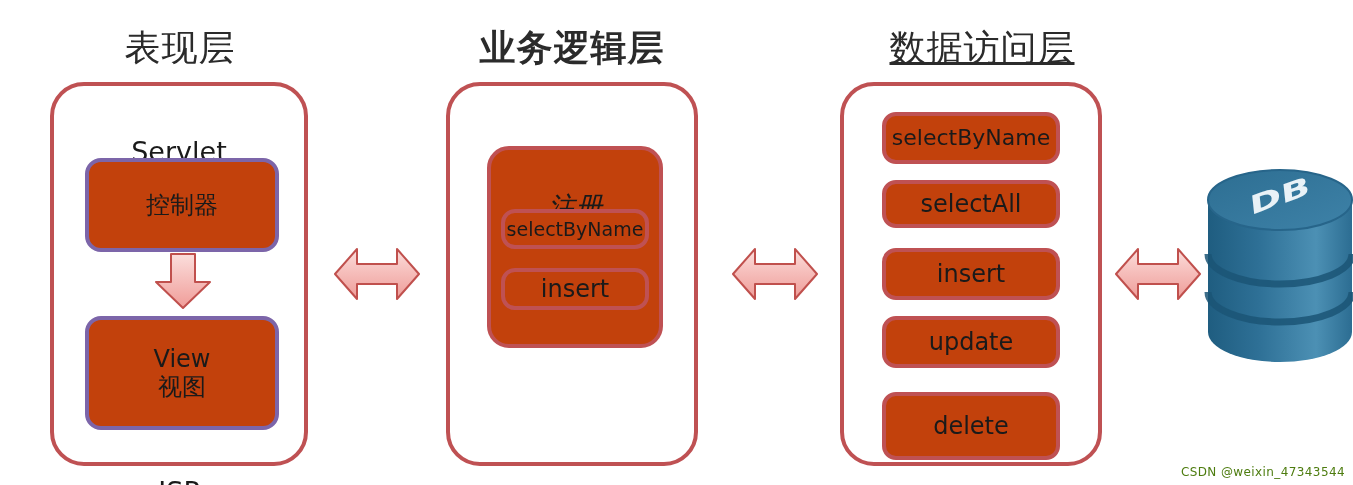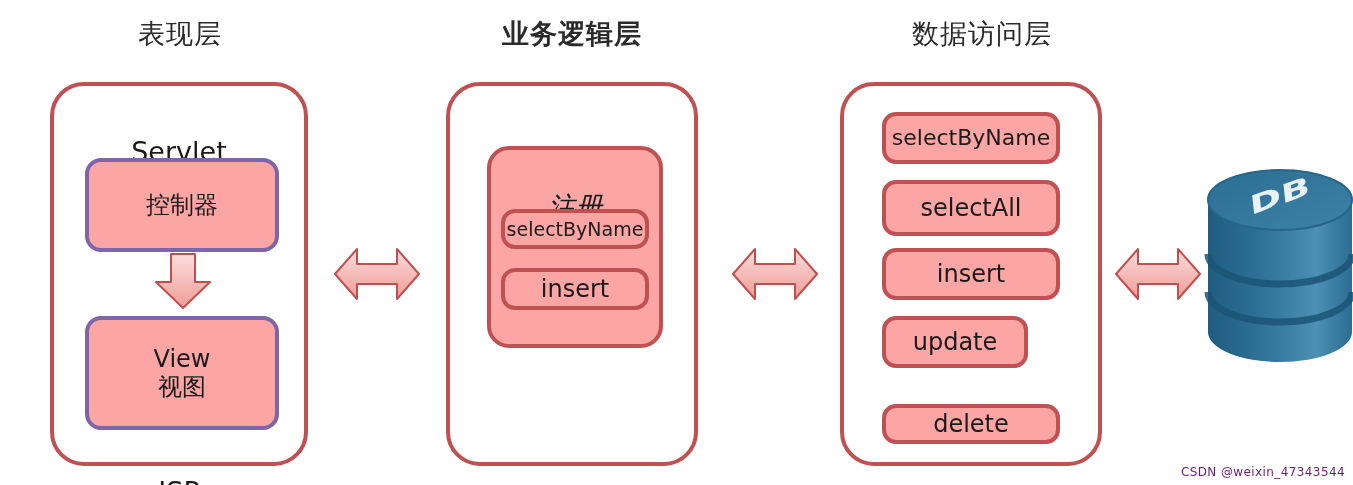--- a/index.html
+++ b/index.html
@@ -12,43 +12,43 @@
     height: 485px;
     position: relative;
     overflow: hidden;
     font-family: "DejaVu Sans", "Liberation Sans", sans-serif;
     color: #1a1a1a;
   }
 
   
   .col-title {
     position: absolute;
-    top: 18px;
+    top: 32px;
     text-align: center;
-    font-size: 27px;
+    font-size: 36px;
     line-height: 32px;
     color: #2b2b2b;
     letter-spacing: 1px;
     white-space: nowrap;
   }
 
   
   .layer-box {
     position: absolute;
     box-sizing: border-box;
     border: 4px solid #BF5153;
     border-radius: 34px;
     background: #ffffff;
   }
 
   
   .sub-box {
     position: absolute;
     box-sizing: border-box;
-    background: #fca5a5;
+    background: #c2410c;
     display: flex;
     align-items: center;
     justify-content: center;
     flex-direction: column;
     text-align: center;
   }
   .sub-box.purple {
     border: 4px solid #7C65A9;
     border-radius: 16px;
   }
@@ -80,33 +80,33 @@
 
   
   .db-cyl { position: absolute; }
 
   
   .watermark {
     position: absolute;
     right: 8px;
     bottom: 6px;
     font-size: 12px;
-    color: #701a75;
+    color: #4d7c0f;
     letter-spacing: .4px;
     white-space: nowrap;
   }
 </style>
 </head>
 <body>
 
 <div class="col-title" style="left:50px; width:260px;">表现层</div>
 
 <div class="col-title" style="left:442px; width:260px;font-weight:bold;">业务逻辑层</div>
 
-<div class="col-title" style="left:852px; width:260px;">数据访问层</div>
+<div class="col-title" style="left:852px; width:260px;text-decoration:underline;">数据访问层</div>
 
 <div class="layer-box" style="left:50px; top:82px; width:258px; height:384px;">
 </div>
 
 <div class="plain-label t26" style="left:50px; top:105px; width:258px;">Servlet</div>
 
 <div class="sub-box purple" style="left:85px; top:158px; width:194px; height:94px;">
   <span class="t24">控制器</span>
 </div>
 
@@ -171,33 +171,33 @@
   </svg>
 </div>
 
 <div class="layer-box" style="left:840px; top:82px; width:262px; height:384px;">
 </div>
 
 <div class="sub-box red" style="left:882px; top:112px; width:178px; height:52px;">
   <span class="t22">selectByName</span>
 </div>
 
-<div class="sub-box red" style="left:882px; top:180px; width:178px; height:56px;">
+<div class="sub-box red" style="left:882px; top:180px; width:178px; height:48px;">
   <span class="t24">selectAll</span>
 </div>
 
 <div class="sub-box red" style="left:882px; top:248px; width:178px; height:52px;">
   <span class="t24">insert</span>
 </div>
 
-<div class="sub-box red" style="left:882px; top:316px; width:146px; height:52px;">
+<div class="sub-box red" style="left:882px; top:316px; width:178px; height:52px;">
   <span class="t24">update</span>
 </div>
 
-<div class="sub-box red" style="left:882px; top:404px; width:178px; height:40px;">
+<div class="sub-box red" style="left:882px; top:392px; width:178px; height:68px;">
   <span class="t24">delete</span>
 </div>
 
 <div class="dbl-arrow" style="left:1113px; top:246px; width:90px; height:56px;">
   <svg width="90" height="56" viewBox="0 0 90 56" xmlns="http://www.w3.org/2000/svg">
     <defs>
       <linearGradient id="pinkGradH3" x1="0" y1="0" x2="0" y2="1">
         <stop offset="0%" stop-color="#FBDEDC"></stop>
         <stop offset="45%" stop-color="#F6BFBC"></stop>
         <stop offset="100%" stop-color="#EE9C98"></stop>

